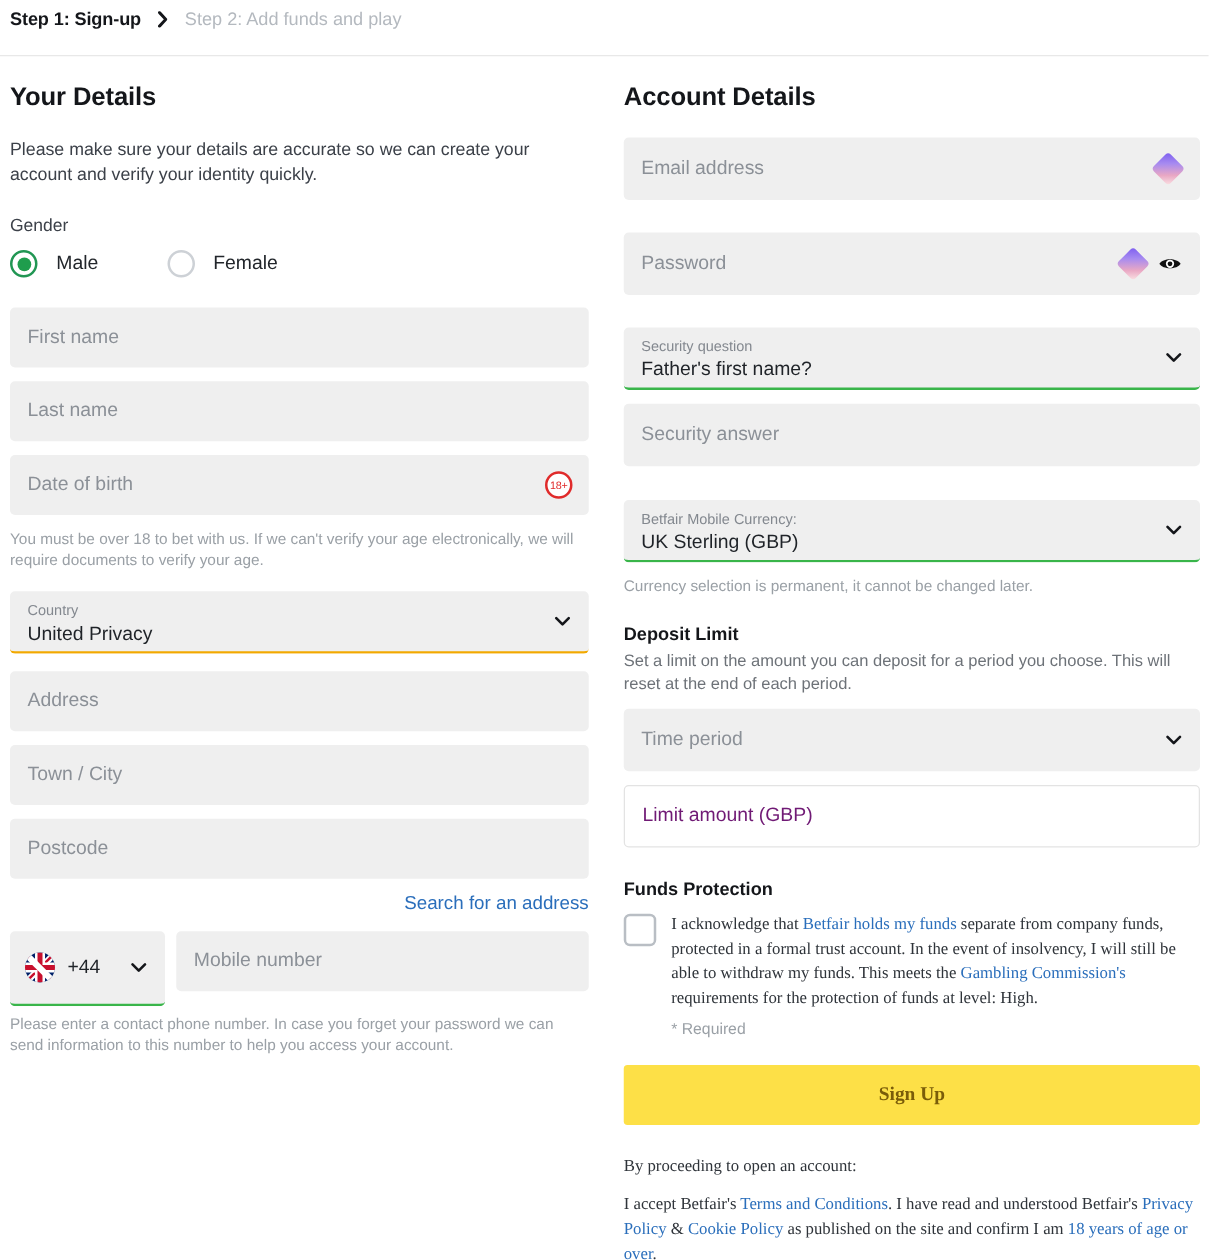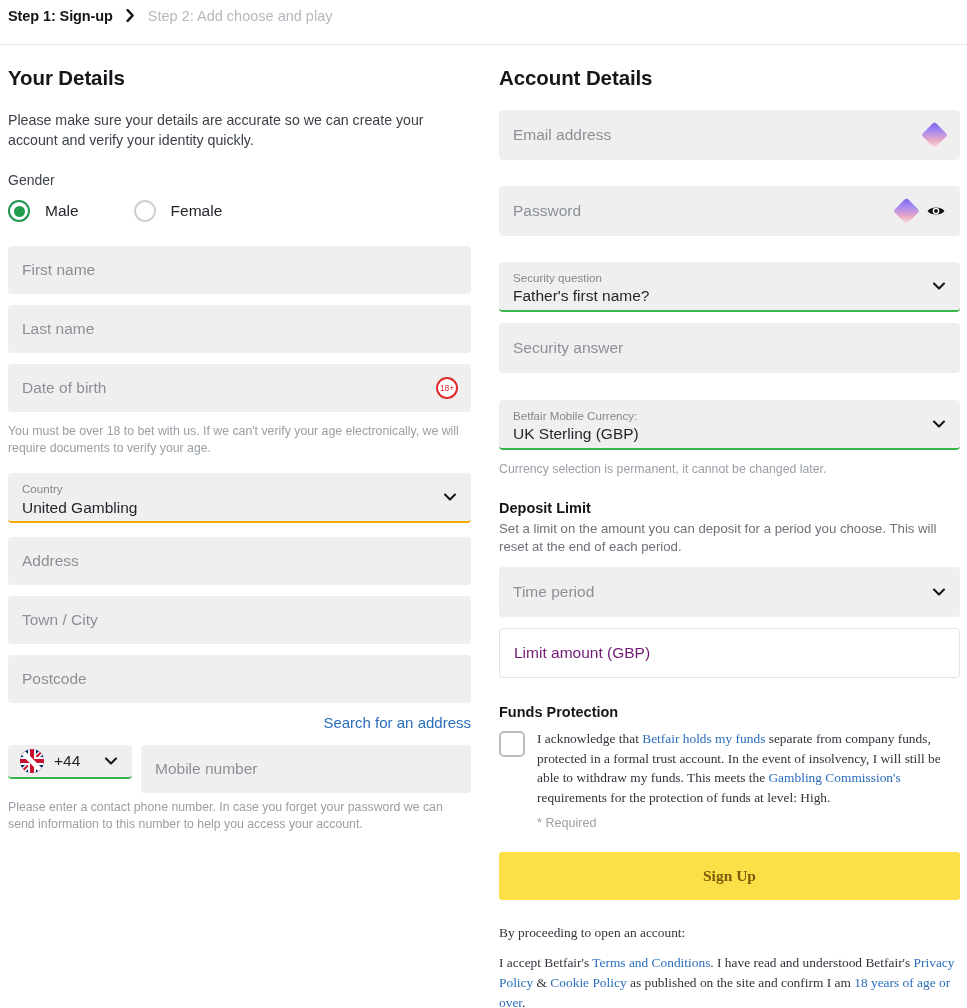--- a/index.html
+++ b/index.html
@@ -141,21 +141,21 @@
   .link { color: #2a6ebb; text-decoration: none; cursor: pointer; }
   .link-right {
     display: block; text-align: right; margin: 9px 0 14px 0;
     font-size: 15px; color: #2a6ebb; cursor: pointer;
   }
 
   
   .phone-row { display: flex; gap: 9px; align-items: flex-start; }
   .phone-prefix {
     position: relative;
-    width: 124px; height: 34px;
+    width: 124px; height: 60px;
     background: #efefef; border-radius: 4px;
     border-bottom: 2px solid #39b54a;
     display: flex; align-items: center; padding: 0 12px;
     cursor: pointer;
   }
   .flag {
     width: 24px; height: 24px; border-radius: 50%;
     flex: none; position: relative; overflow: hidden;
     background: #012169;
   }
@@ -225,21 +225,21 @@
 
 <div class="page">
 
   <div class="breadcrumb">
     <span class="crumb-active">Step 1: Sign-up</span>
     <span class="crumb-chevron">
       <svg width="11" height="13" viewBox="0 0 11 13" aria-hidden="true">
           <path d="M2 1 L8 6.5 L2 12" fill="none" stroke="#14161a" stroke-width="2.6" stroke-linecap="round" stroke-linejoin="round"></path>
         </svg>
     </span>
-    <span class="crumb-next">Step 2: Add choose and play</span>
+    <span class="crumb-next">Step 2: Add funds and play</span>
   </div>
   <div class="hr"></div>
 
   <div class="col-left">
 
     <h2 class="section">Your Details</h2>
     <p class="intro">Please make sure your details are accurate so we can create your account and verify your identity quickly.</p>
 
     <div class="label-gender">Gender</div>
     <div class="radio-row">
@@ -262,21 +262,21 @@
     </div>
 
     <div class="field">
       <span class="ph">Date of birth</span>
       <span class="badge18">18+</span>
     </div>
     <p class="helper">You must be over 18 to bet with us. If we can't verify your age electronically, we will require documents to verify your age.</p>
 
     <div class="field filled tall u-amber" style="margin-top:16px;">
       <span class="mini">Country</span>
-      <span class="val">United Gambling</span>
+      <span class="val">United Privacy</span>
       <span class="chev">
         <svg width="14" height="14" viewBox="0 0 14 14" aria-hidden="true">
             <path d="M2 4.5 L7 9.5 L12 4.5" fill="none" stroke="#14161a" stroke-width="2.1" stroke-linecap="round" stroke-linejoin="round"></path>
           </svg>
       </span>
     </div>
 
     <div class="field" style="margin-top:14px;">
       <span class="ph">Address</span>
     </div>

